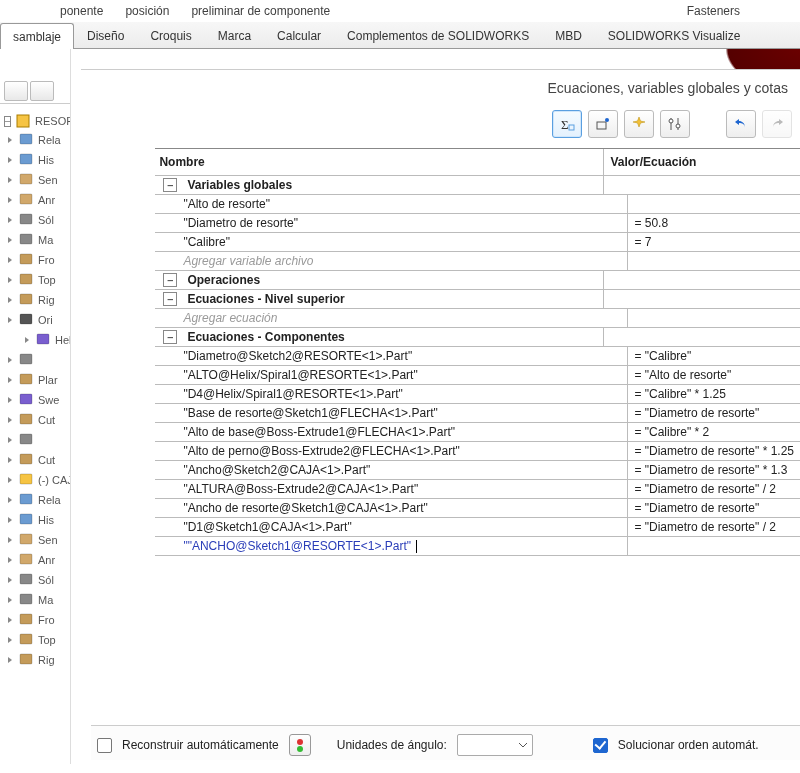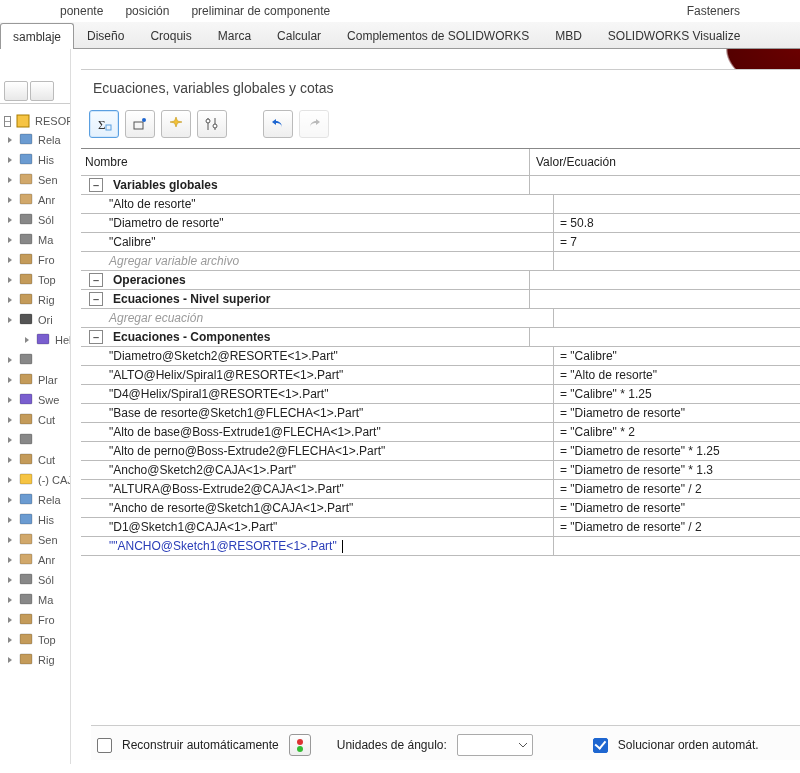--- a/index.html
+++ b/index.html
@@ -13,33 +13,33 @@
   .tree{width:70px;overflow:hidden;border-right:1px solid #ddd;padding-top:30px;font-size:11px;color:#555;}
   .tree-tabs{display:flex;gap:2px;padding:2px 4px;border-bottom:1px solid #ccc;}
   .mini-tab{width:22px;height:18px;border:1px solid #bbb;background:linear-gradient(#fff,#e8e8e8);border-radius:2px;}
   .node{display:flex;align-items:center;gap:4px;padding:1px 2px 1px 4px;white-space:nowrap;}
   .node svg{flex:0 0 auto;}
   .exp{width:9px;height:9px;border:1px solid #888;display:inline-flex;align-items:center;justify-content:center;font-size:9px;line-height:1;color:#666;background:#fff;}
   
   .main{flex:1;position:relative;overflow:hidden;}
   .corner{position:absolute;right:0;top:0;width:120px;height:70px;background:radial-gradient(120px 70px at 100% 0,#6a0000 0%,#550000 60%,#fff 62%);}
   
-  .dialog{position:absolute;left:10px;top:20px;right:0;bottom:0;background:#fff;border-top:1px solid #ccc;display:flex;flex-direction:column;}
+  .dialog{position:absolute;left:10px;top:20px;right:0;bottom:0;background:#fff;border-top:1px solid #ccc;display:flex;flex-direction:column;align-items:flex-end;}
   .dlg-title{padding:10px 12px;font-size:14px;color:#444;}
   .toolbar{display:flex;align-items:center;gap:6px;padding:4px 8px 10px;}
   .tbtn{width:28px;height:26px;border:1px solid #bbb;border-radius:3px;background:linear-gradient(#fff,#eee);display:inline-flex;align-items:center;justify-content:center;cursor:pointer;}
   .tbtn.sel{border-color:#5a9fe0;box-shadow:inset 0 0 0 1px #cfe6fb;background:linear-gradient(#f5fbff,#e4f1fd);}
   .filter{display:flex;align-items:center;gap:6px;border:1px solid #bbb;border-radius:3px;padding:3px 8px;min-width:190px;background:#fff;}
   .filter input{border:none;outline:none;font-size:12px;flex:1;}
   
   .grid{border-top:1px solid #888;flex:0 0 auto;}
   .row{display:flex;border-bottom:1px solid #bbb;min-height:18px;align-items:stretch;}
   .c-name{flex:0 0 438px;padding:1px 6px 1px 4px;border-right:1px solid #bbb;display:flex;align-items:center;gap:4px;overflow:hidden;white-space:nowrap;}
   .c-val{flex:1;padding:1px 6px;display:flex;align-items:center;white-space:nowrap;overflow:hidden;}
-  .hdr{font-weight:normal;background:#fff;min-height:26px;}
+  .hdr{font-weight:bold;background:#fff;min-height:26px;}
   .section .c-name{font-weight:bold;}
   .indent1{padding-left:28px;}
   .ghost{color:#9a9a9a;font-style:italic;}
   .collapse{width:12px;height:12px;border:1px solid #888;display:inline-flex;align-items:center;justify-content:center;background:#fff;font-size:11px;line-height:1;color:#555;margin-left:4px;margin-right:6px;}
   .editing{color:#2a3db8;}
   .cursor{display:inline-block;width:0;border-left:1px solid #000;height:13px;vertical-align:middle;margin-left:1px;}
   
   .bottom{position:absolute;left:10px;right:0;bottom:4px;border-top:1px solid #ccc;padding:8px 6px 4px;background:#fcfcfc;display:flex;flex-direction:column;gap:24px;}
   .brow{display:flex;align-items:center;gap:10px;flex-wrap:wrap;}
   .chk{width:13px;height:13px;border:1px solid #777;background:#fff;display:inline-flex;align-items:center;justify-content:center;border-radius:2px;}

